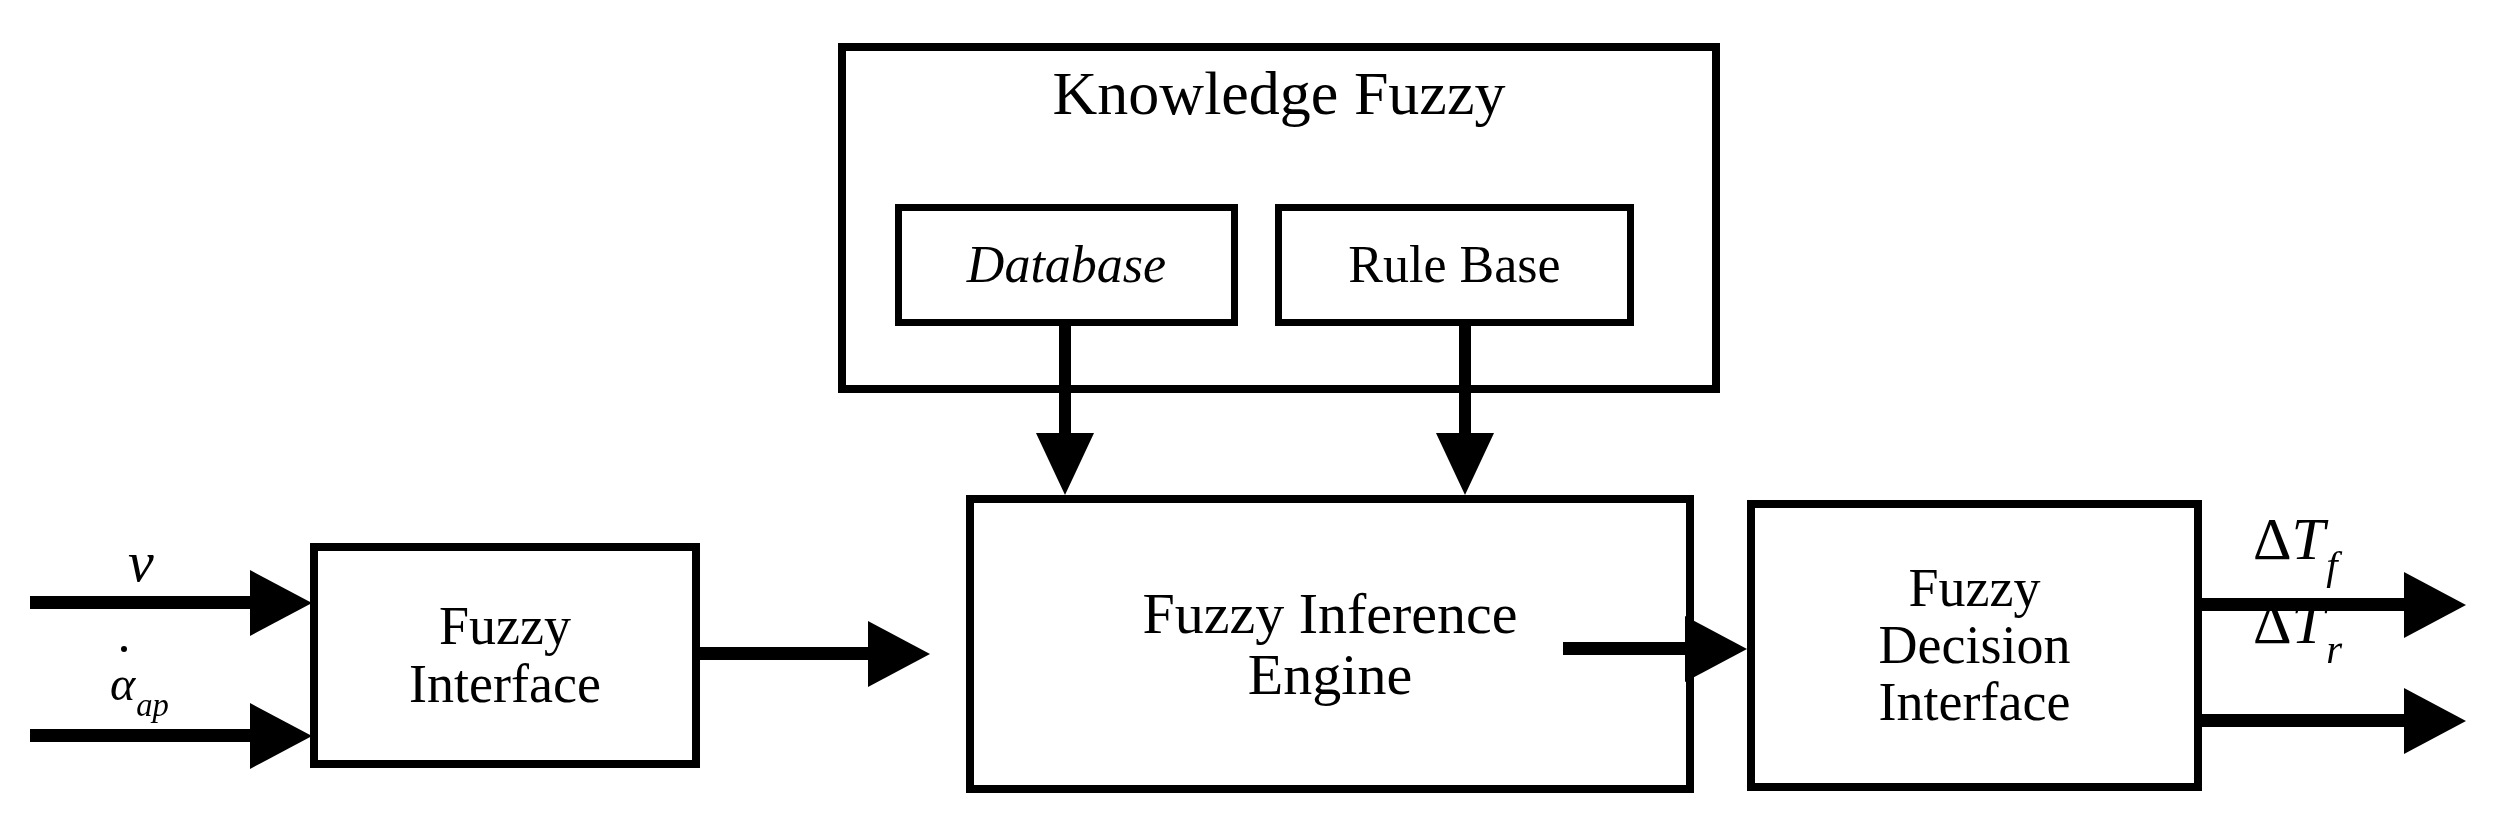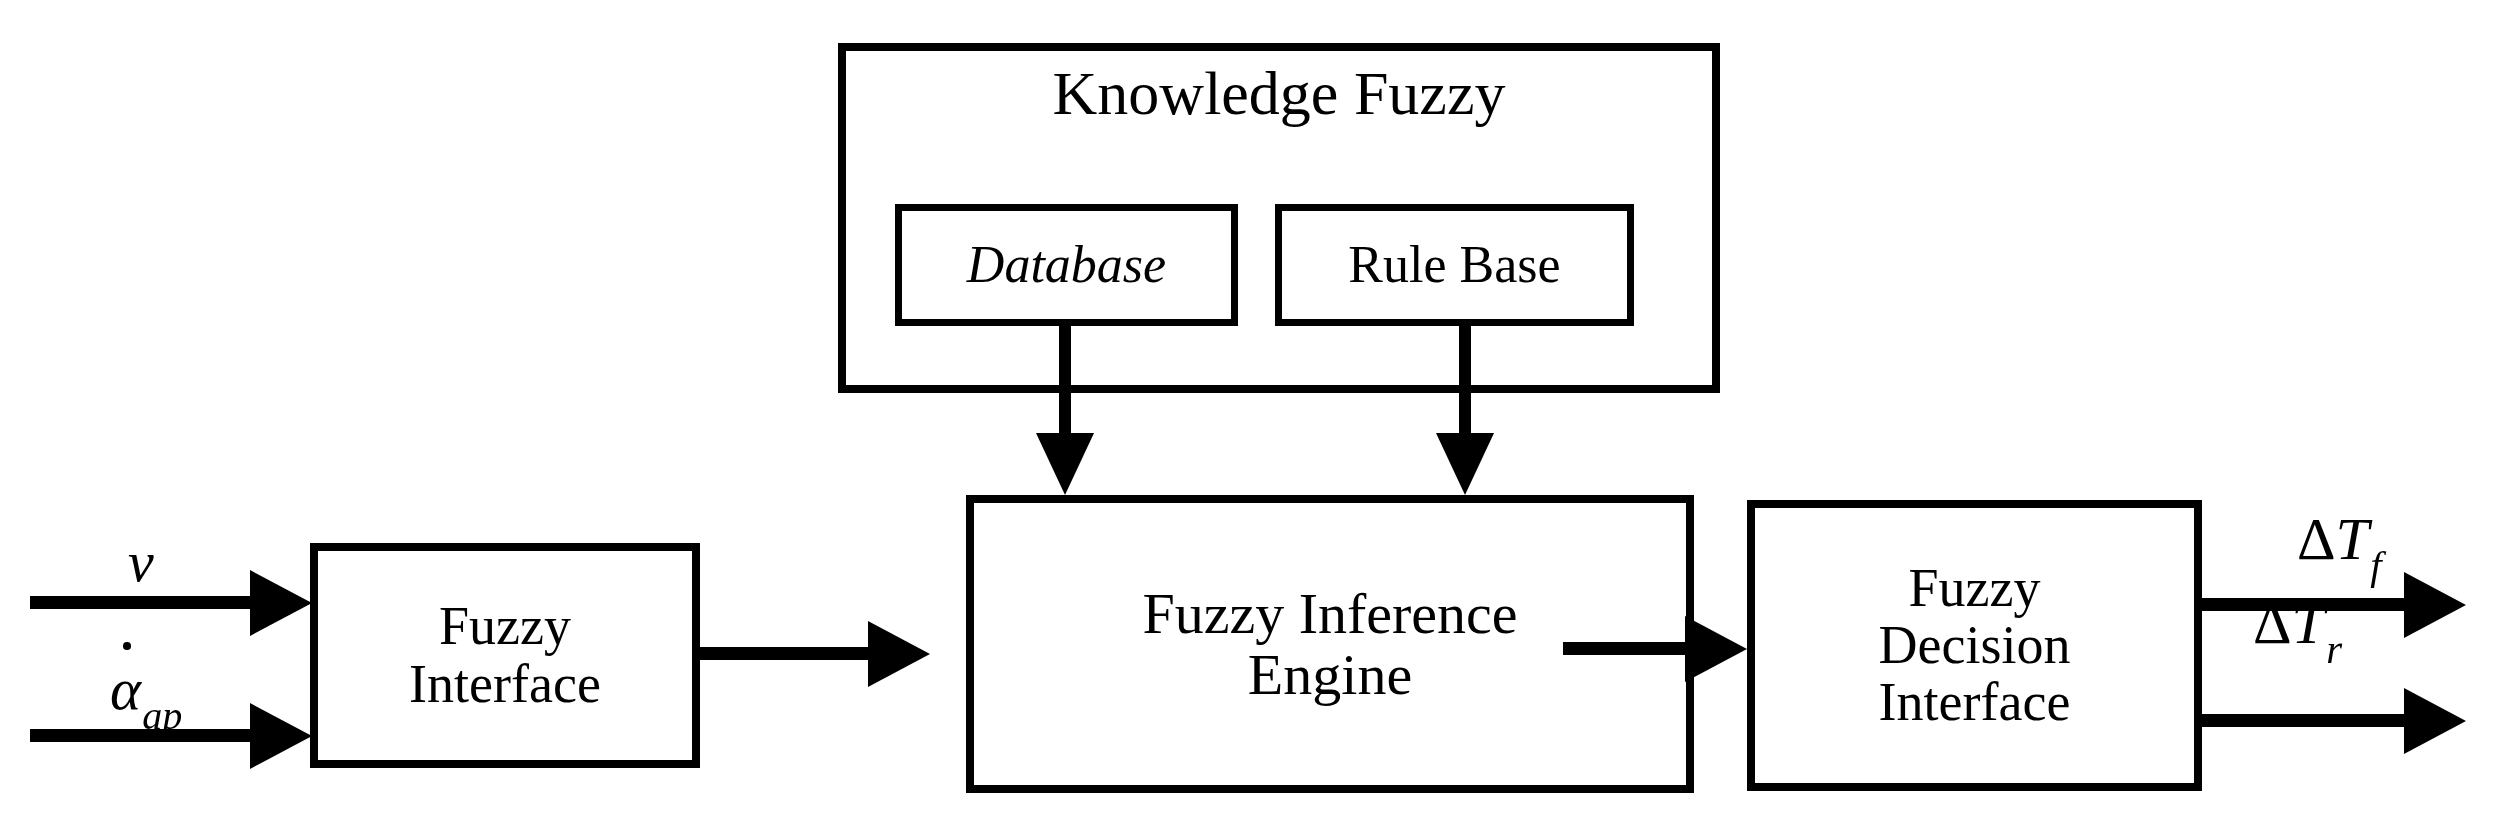--- a/index.html
+++ b/index.html
@@ -177,21 +177,21 @@
   </div>
 
   <div class="hline" style="left:30px; top:596px; width:222px;"></div>
   <div class="arrow-right" style="left:250px; top:570px;"></div>
   <div class="mathlabel" style="left:128px; top:533px; font-size:58px;">
     <span class="mi">v</span>
   </div>
 
   <div class="hline" style="left:30px; top:729px; width:222px;"></div>
   <div class="arrow-right" style="left:250px; top:703px;"></div>
-  <div class="mathlabel" style="left:110px; top:660px; font-size:59px;">
+  <div class="mathlabel" style="left:110px; top:660px; font-size:48px;">
     <span class="dotover"><span class="dot"></span><span class="mi">α</span></span><span class="sub">ap</span>
   </div>
 
   <div class="hline" style="left:700px; top:647px; width:172px;"></div>
   <div class="arrow-right" style="left:868px; top:621px;"></div>
 
   <div class="box" id="fie-box">
     <span class="box-label">Fuzzy Inference
 Engine</span>
   </div>
@@ -200,21 +200,21 @@
   <div class="arrow-right" style="left:1685px; top:616px;"></div>
 
   <div class="box" id="fdi-box">
     <span class="box-label">Fuzzy
 Decision
 Interface</span>
   </div>
 
   <div class="hline" style="left:2202px; top:598px; width:204px;"></div>
   <div class="arrow-right" style="left:2404px; top:572px;"></div>
-  <div class="mathlabel" style="left:2253px; top:509px; font-size:60px;margin-left:44px;">
+  <div class="mathlabel" style="left:2253px; top:509px; font-size:60px;">
     <span>Δ</span><span class="mi">T</span><span class="sub">f</span>
   </div>
 
   <div class="hline" style="left:2202px; top:714px; width:204px;"></div>
   <div class="arrow-right" style="left:2404px; top:688px;"></div>
   <div class="mathlabel" style="left:2253px; top:593px; font-size:60px;">
     <span>Δ</span><span class="mi">T</span><span class="sub">r</span>
   </div>
 
 </div>

